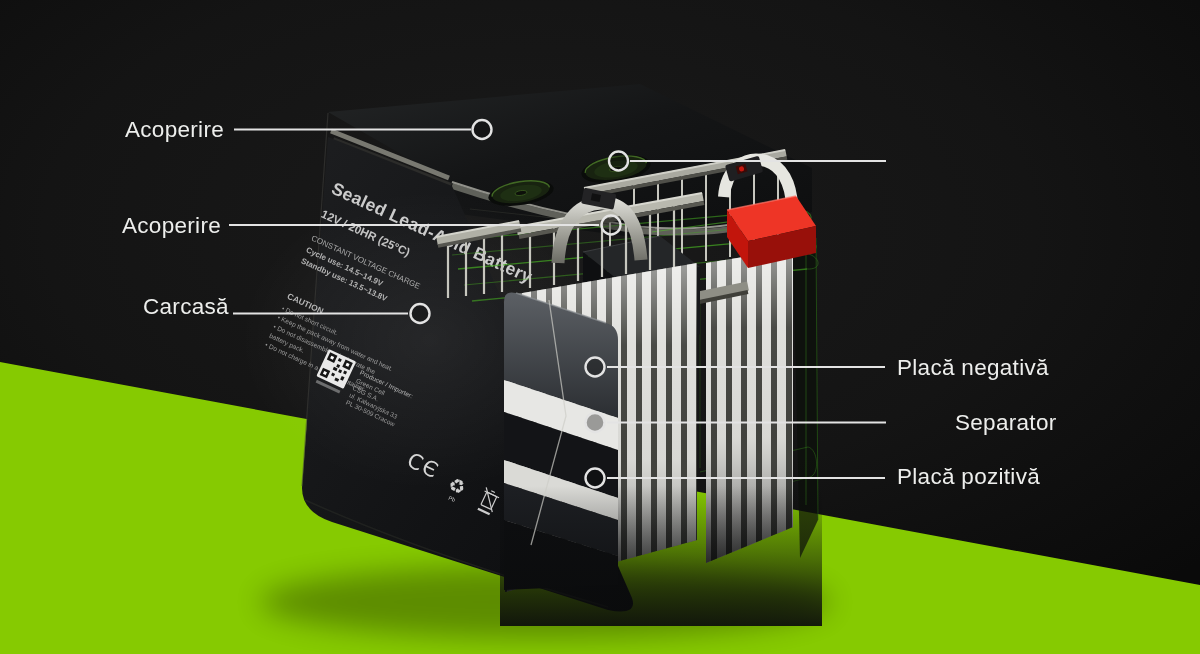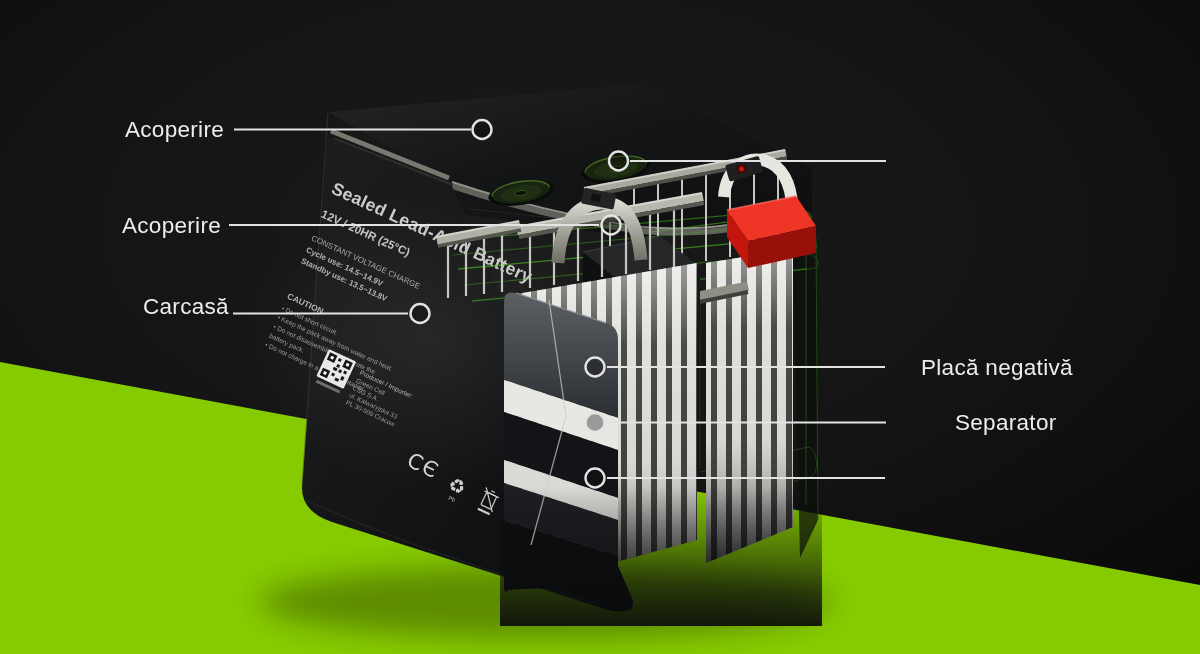--- a/index.html
+++ b/index.html
@@ -297,15 +297,16 @@
     <circle cx="595" cy="422.5" r="9.5" fill="rgba(12,12,12,0.35)" stroke-width="2.4"></circle>
     <line x1="607" y1="422.5" x2="886" y2="422.5"></line>
     <circle cx="595" cy="478" r="9.5" fill="rgba(12,12,12,0.35)" stroke-width="2.4"></circle>
     <line x1="607" y1="478" x2="885" y2="478"></line>
   </g>
 </svg>
 
 <div class="callout-label" style="left:125px;top:118px;">Acoperire</div>
 <div class="callout-label" style="left:122px;top:214px;">Acoperire</div>
 <div class="callout-label" style="left:143px;top:295px;">Carcasă</div>
-<div class="callout-label" style="left:897px;top:356px;margin-left:24px;">Placă negativă</div>
+<div class="callout-label" style="left:897px;top:356px;">Placă negativă</div>
 <div class="callout-label" style="left:955px;top:411px;">Separator</div>
+<div class="callout-label" style="left:897px;top:465px;">Placă pozitivă</div>
 </div>
 
 </body></html>

